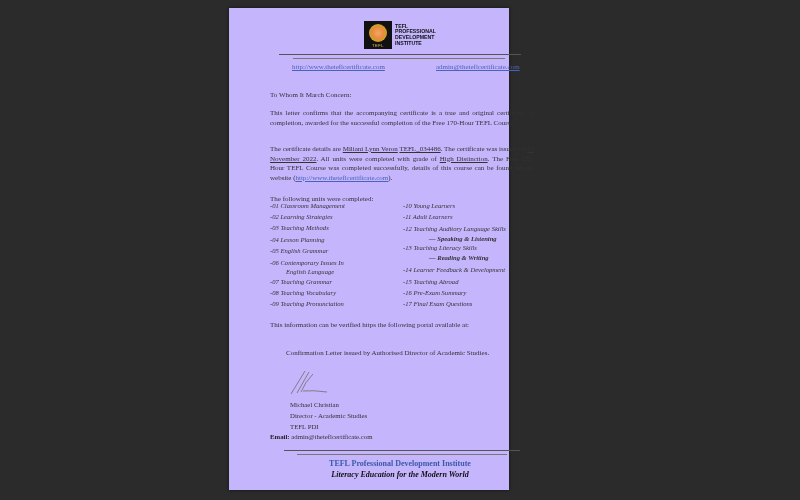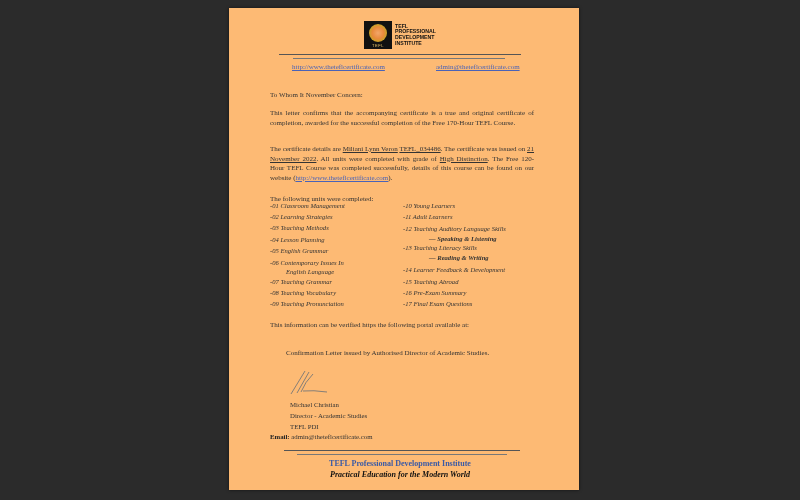--- a/index.html
+++ b/index.html
@@ -5,22 +5,22 @@
     html, body { margin: 0; padding: 0; }
     body {
       width: 800px; height: 500px; overflow: hidden;
       background: #2b2b2b;
       position: relative;
       font-family: "Liberation Serif", serif;
     }
     .page {
       position: absolute;
       left: 229px; top: 8px;
-      width: 350px; height: 482px;
-      background: #fdba74;
+      width: 280px; height: 482px;
+      background: #c4b5fd;
       box-shadow: 0 0 3px rgba(0,0,0,0.6);
       color: #222;
     }
     .logo-wrap {
       position: absolute; left: 135px; top: 13px;
       display: flex; align-items: center;
     }
     .logo-box {
       width: 28px; height: 28px; background: #111;
       position: relative;
@@ -90,21 +90,21 @@
       <div>INSTITUTE</div>
     </div>
   </div>
 
   <div class="hr1"></div>
   <div class="hr2"></div>
 
   <a class="hdr-link" style="left:63px;">http://www.theteflcertificate.com</a>
   <a class="hdr-link" style="left:207px;">admin@theteflcertificate.com</a>
 
-  <div class="body-text" style="top:83px;">To Whom It November Concern:</div>
+  <div class="body-text" style="top:83px;">To Whom It March Concern:</div>
 
   <div class="body-text" style="top:101px;">This letter confirms that the accompanying certificate is a true and original certificate of completion, awarded for the successful completion of the Free 170-Hour TEFL Course.</div>
 
   <div class="body-text" style="top:129px;margin-top:8px;">
     <span>The certificate details are </span><span class="u">Miliani Lynn Veron</span><span> </span><span class="u">TEFL_034486</span><span>. The certificate was issued on </span><span class="u">21 November 2022</span><span>. All units were completed with grade of </span><span class="u">High Distinction</span><span>. The Free 120-Hour TEFL Course was completed successfully, details of this course can be found on our website (</span><a class="link">http://www.theteflcertificate.com</a><span>).</span>
   </div>
 
   <div class="body-text" style="top:187px;">The following units were completed:</div>
 
   <div class="units" style="left:41px;">
@@ -148,14 +148,14 @@
   </div>
 
   <div class="email-line">
     <b>Email:</b><span> admin@theteflcertificate.com</span>
   </div>
 
   <div class="hr3"></div>
   <div class="hr4"></div>
 
   <div class="footer1">TEFL Professional Development Institute</div>
-  <div class="footer2">Practical Education for the Modern World</div>
+  <div class="footer2">Literacy Education for the Modern World</div>
 </div>
 
 </body></html>

